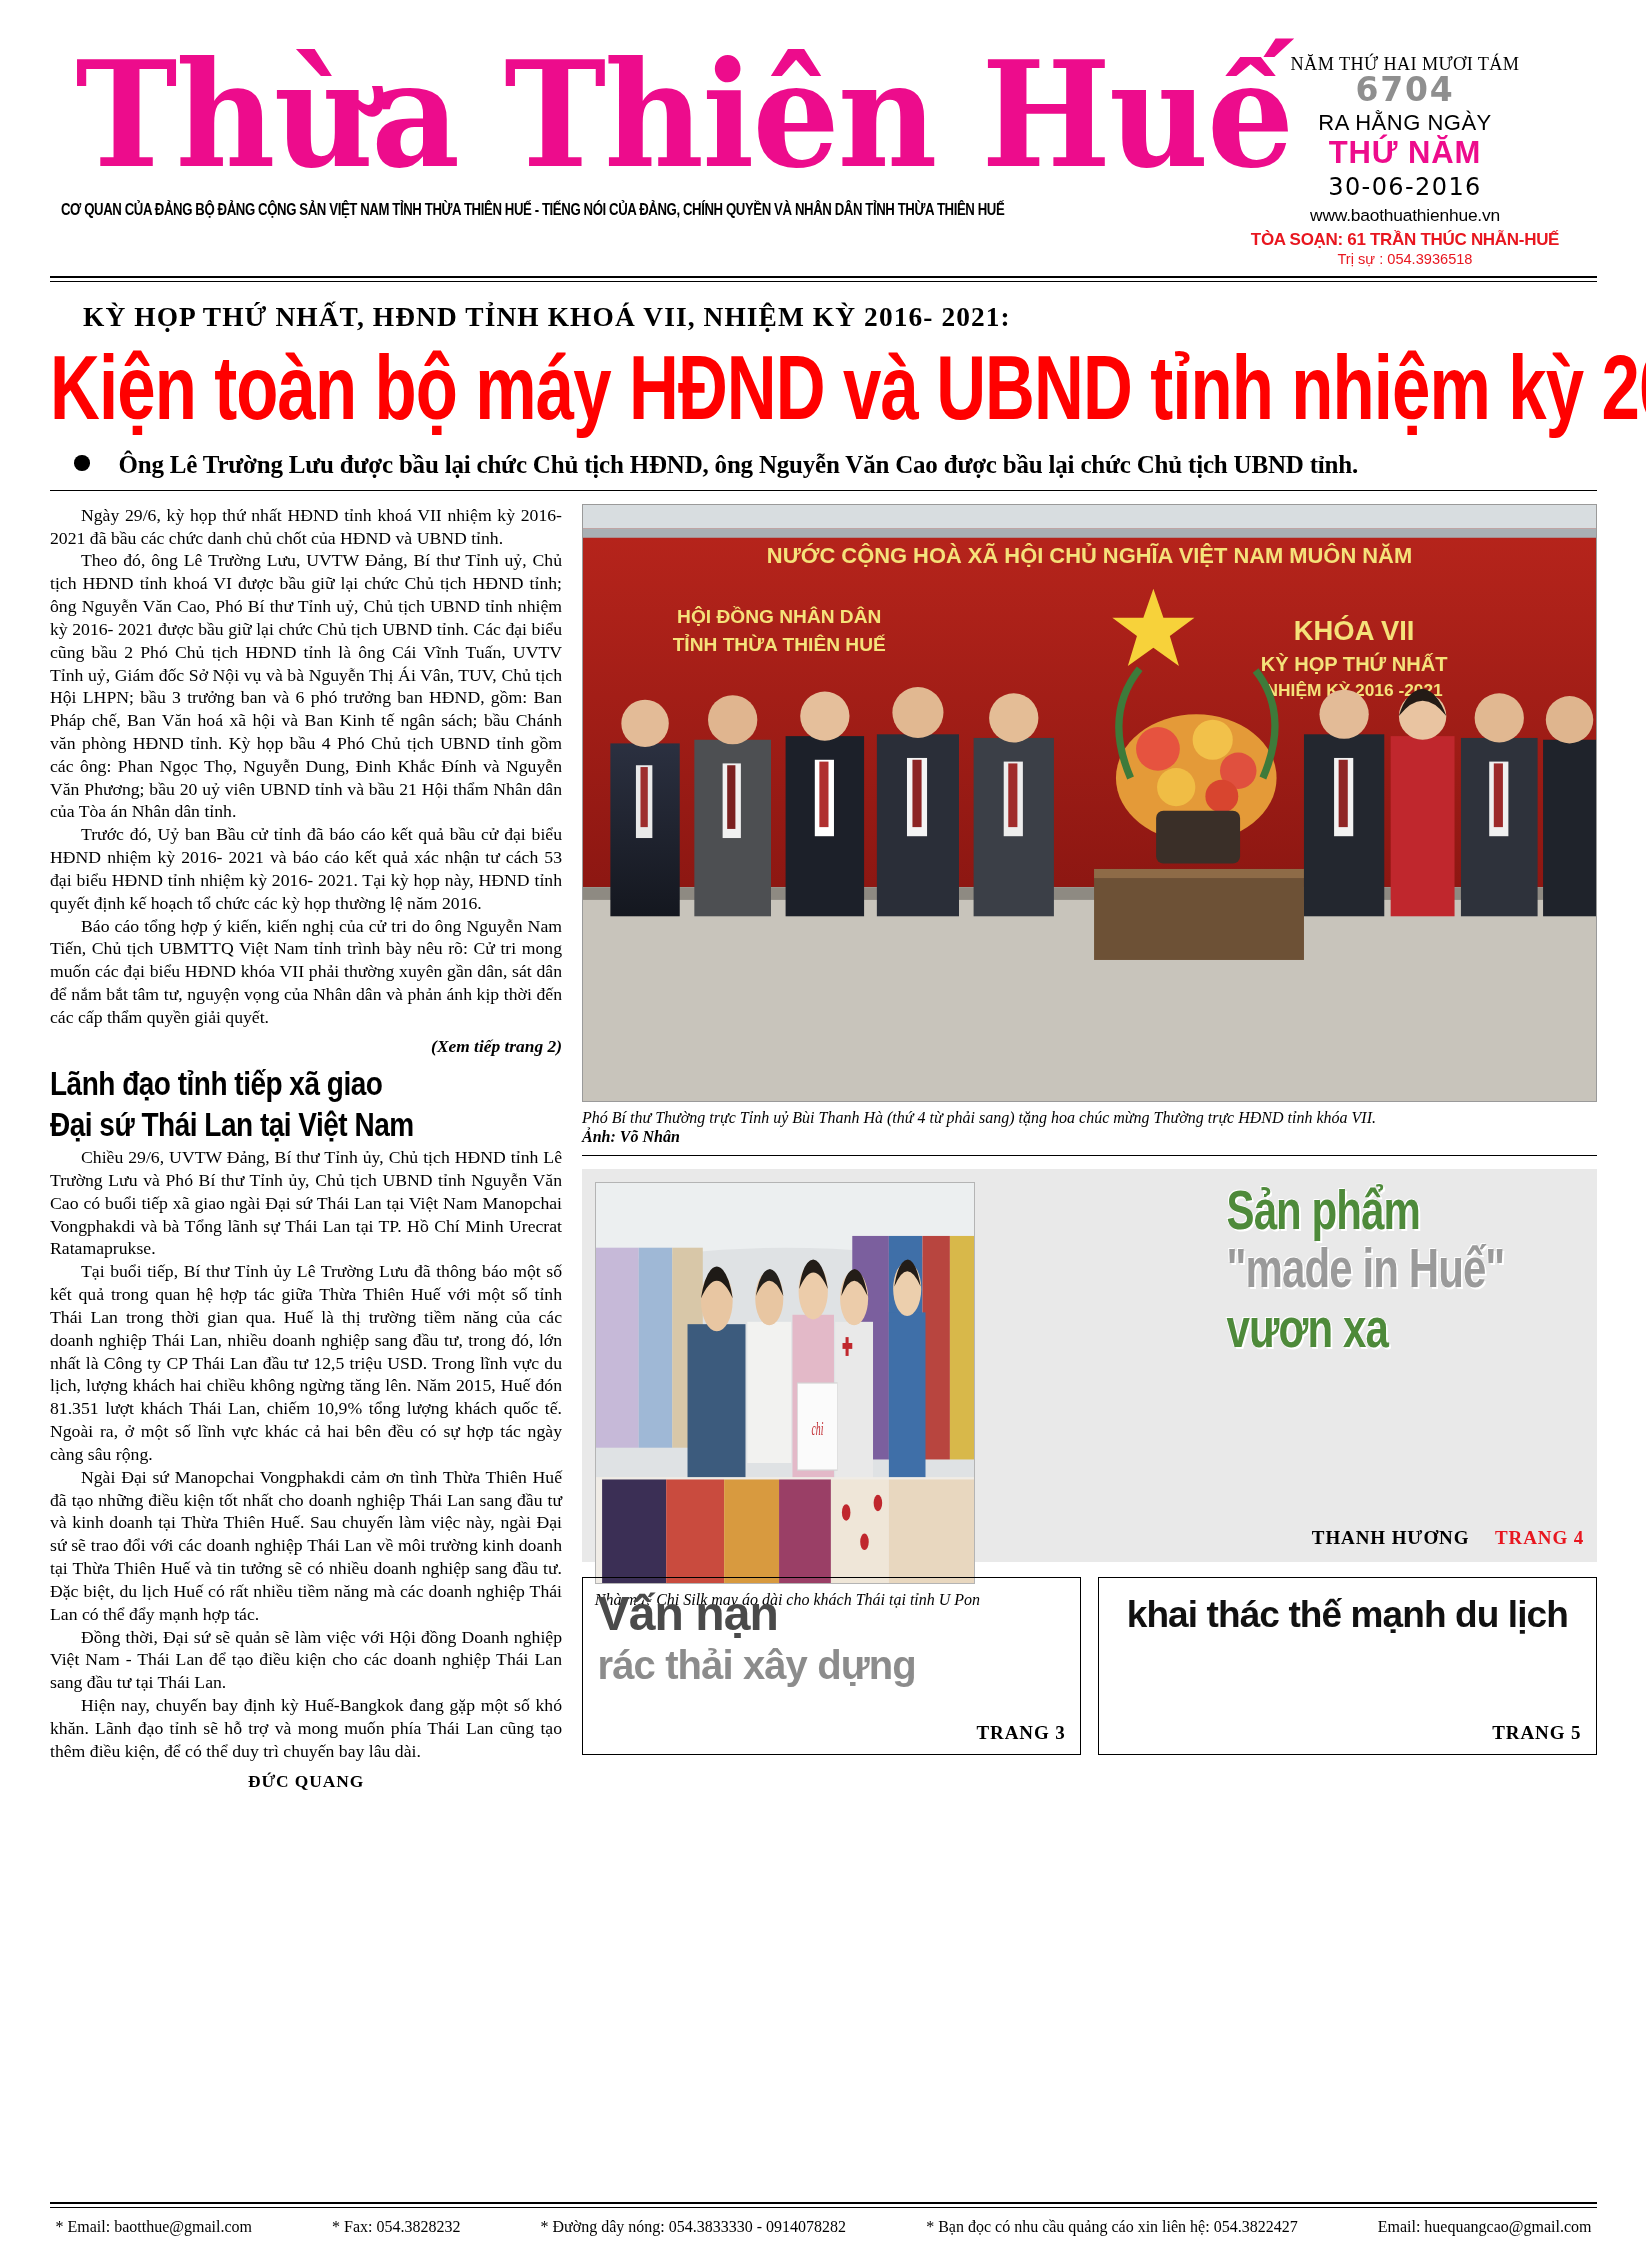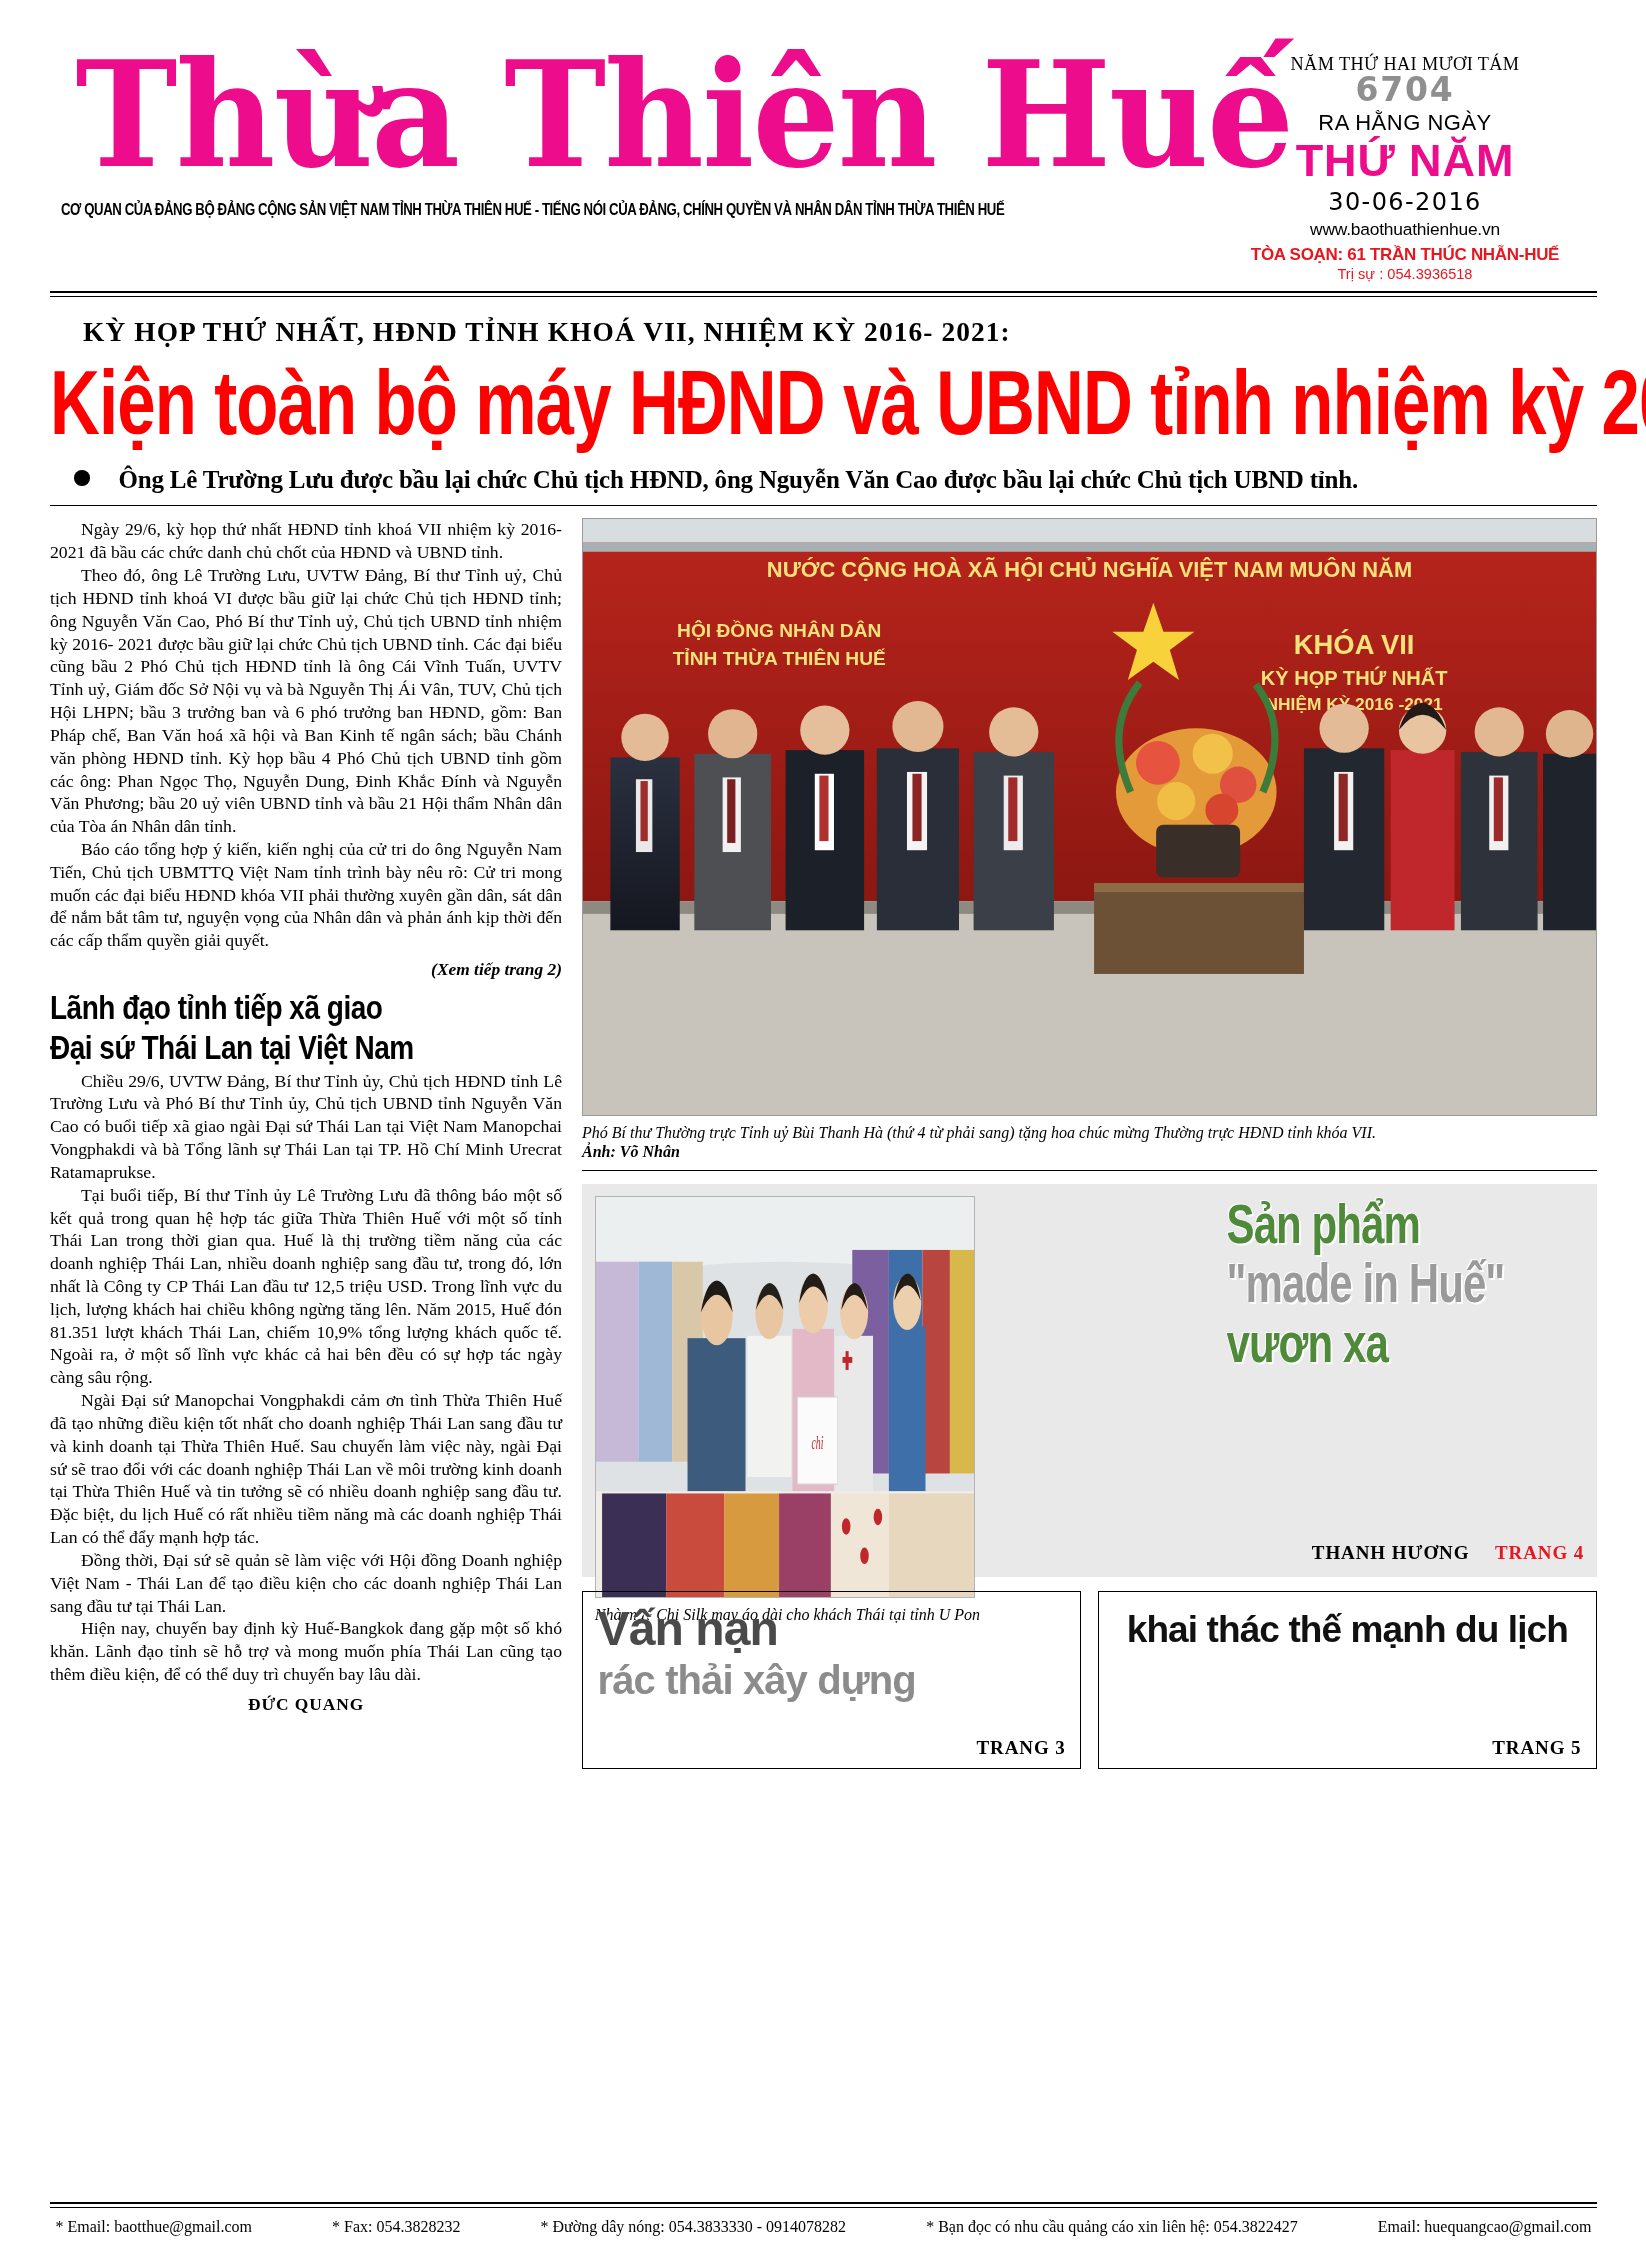--- a/index.html
+++ b/index.html
@@ -49,21 +49,21 @@
     font-family:"DejaVu Sans", sans-serif;
     font-weight:700;font-size:33px;color:#8f8f8f;letter-spacing:1.8px;
     line-height:1.05;margin-top:-1.8px;
   }
   .mr-daily{
     font-family:"Liberation Sans", sans-serif;
     font-size:22px;letter-spacing:0.5px;margin-top:1.8px;
   }
   .mr-weekday{
     font-family:"Liberation Sans", sans-serif;
-    font-weight:700;font-size:45px;color:#ED0C8C;letter-spacing:0.9px;
+    font-weight:700;font-size:31px;color:#ED0C8C;letter-spacing:0.9px;
     line-height:1.05;margin-top:0.9px;
   }
   .mr-date{
     font-family:"DejaVu Sans", sans-serif;
     font-size:24px;letter-spacing:1.4px;margin-top:3.7px;
   }
   .mr-web{
     font-family:"Liberation Sans", sans-serif;
     font-size:17.4px;margin-top:3.7px;letter-spacing:-0.2px;
   }
@@ -253,20 +253,21 @@
   </div>
   <div class="rule-after-sub"></div>
 
   <div class="main">
 
     <div class="col-left">
 
       <div class="body-text">
         <p>Ngày 29/6, kỳ họp thứ nhất HĐND tỉnh khoá VII nhiệm kỳ 2016- 2021 đã bầu các chức danh chủ chốt của HĐND và UBND tỉnh.</p>
         <p>Theo đó, ông Lê Trường Lưu, UVTW Đảng, Bí thư Tỉnh uỷ, Chủ tịch HĐND tỉnh khoá VI được bầu giữ lại chức Chủ tịch HĐND tỉnh; ông Nguyễn Văn Cao, Phó Bí thư Tỉnh uỷ, Chủ tịch UBND tỉnh nhiệm kỳ 2016- 2021 được bầu giữ lại chức Chủ tịch UBND tỉnh. Các đại biểu cũng bầu 2 Phó Chủ tịch HĐND tỉnh là ông Cái Vĩnh Tuấn, UVTV Tỉnh uỷ, Giám đốc Sở Nội vụ và bà Nguyễn Thị Ái Vân, TUV, Chủ tịch Hội LHPN; bầu 3 trưởng ban và 6 phó trưởng ban HĐND, gồm: Ban Pháp chế, Ban Văn hoá xã hội và Ban Kinh tế ngân sách; bầu Chánh văn phòng HĐND tỉnh. Kỳ họp bầu 4 Phó Chủ tịch UBND tỉnh gồm các ông: Phan Ngọc Thọ, Nguyễn Dung, Đinh Khắc Đính và Nguyễn Văn Phương; bầu 20 uỷ viên UBND tỉnh và bầu 21 Hội thẩm Nhân dân của Tòa án Nhân dân tỉnh.</p>
+        <p>Trước đó, Uỷ ban Bầu cử tỉnh đã báo cáo kết quả bầu cử đại biểu HĐND nhiệm kỳ 2016- 2021 và báo cáo kết quả xác nhận tư cách 53 đại biểu HĐND tỉnh nhiệm kỳ 2016- 2021. Tại kỳ họp này, HĐND tỉnh quyết định kế hoạch tổ chức các kỳ họp thường lệ năm 2016.</p>
         <p>Báo cáo tổng hợp ý kiến, kiến nghị của cử tri do ông Nguyễn Nam Tiến, Chủ tịch UBMTTQ Việt Nam tỉnh trình bày nêu rõ: Cử tri mong muốn các đại biểu HĐND khóa VII phải thường xuyên gần dân, sát dân để nắm bắt tâm tư, nguyện vọng của Nhân dân và phản ánh kịp thời đến các cấp thẩm quyền giải quyết.</p>
       </div>
       <div class="seealso">(Xem tiếp trang 2)</div>
 
       <div class="sec-head">Lãnh đạo tỉnh tiếp xã giao</div>
       <div class="sec-head">Đại sứ Thái Lan tại Việt Nam</div>
       <div class="sec-head-gap"></div>
 
       <div class="body-text">
         <p>Chiều 29/6, UVTW Đảng, Bí thư Tỉnh ủy, Chủ tịch HĐND tỉnh Lê Trường Lưu và Phó Bí thư Tỉnh ủy, Chủ tịch UBND tỉnh Nguyễn Văn Cao có buổi tiếp xã giao ngài Đại sứ Thái Lan tại Việt Nam Manopchai Vongphakdi và bà Tổng lãnh sự Thái Lan tại TP. Hồ Chí Minh Urecrat Ratamaprukse.</p>

